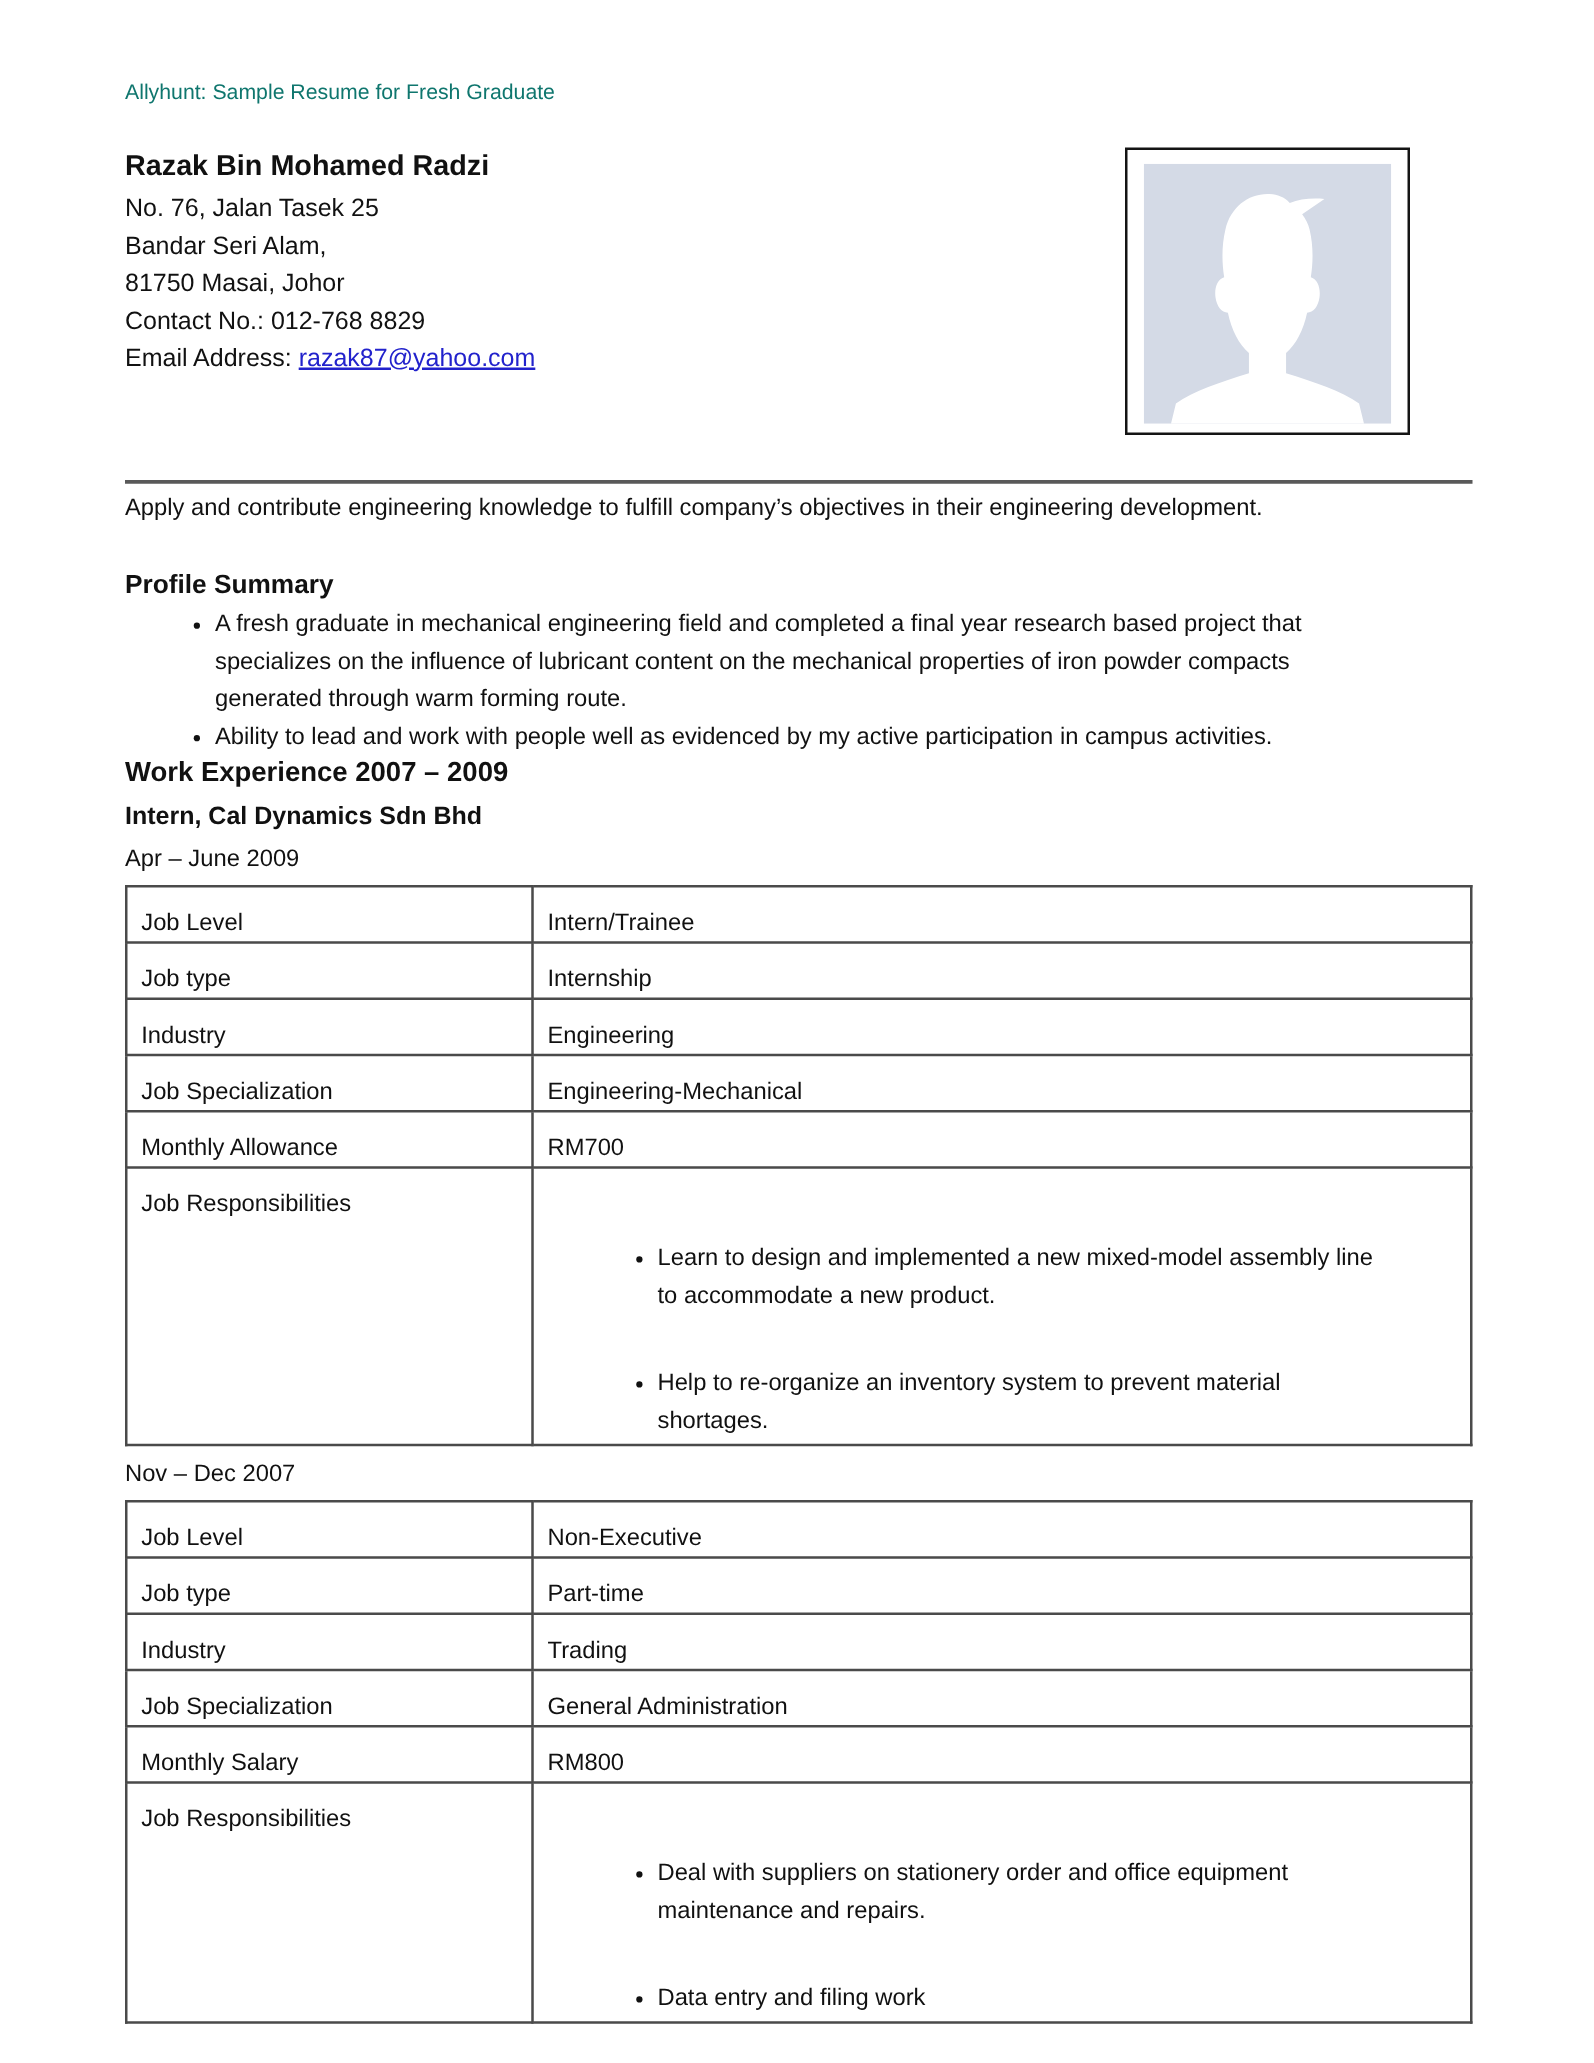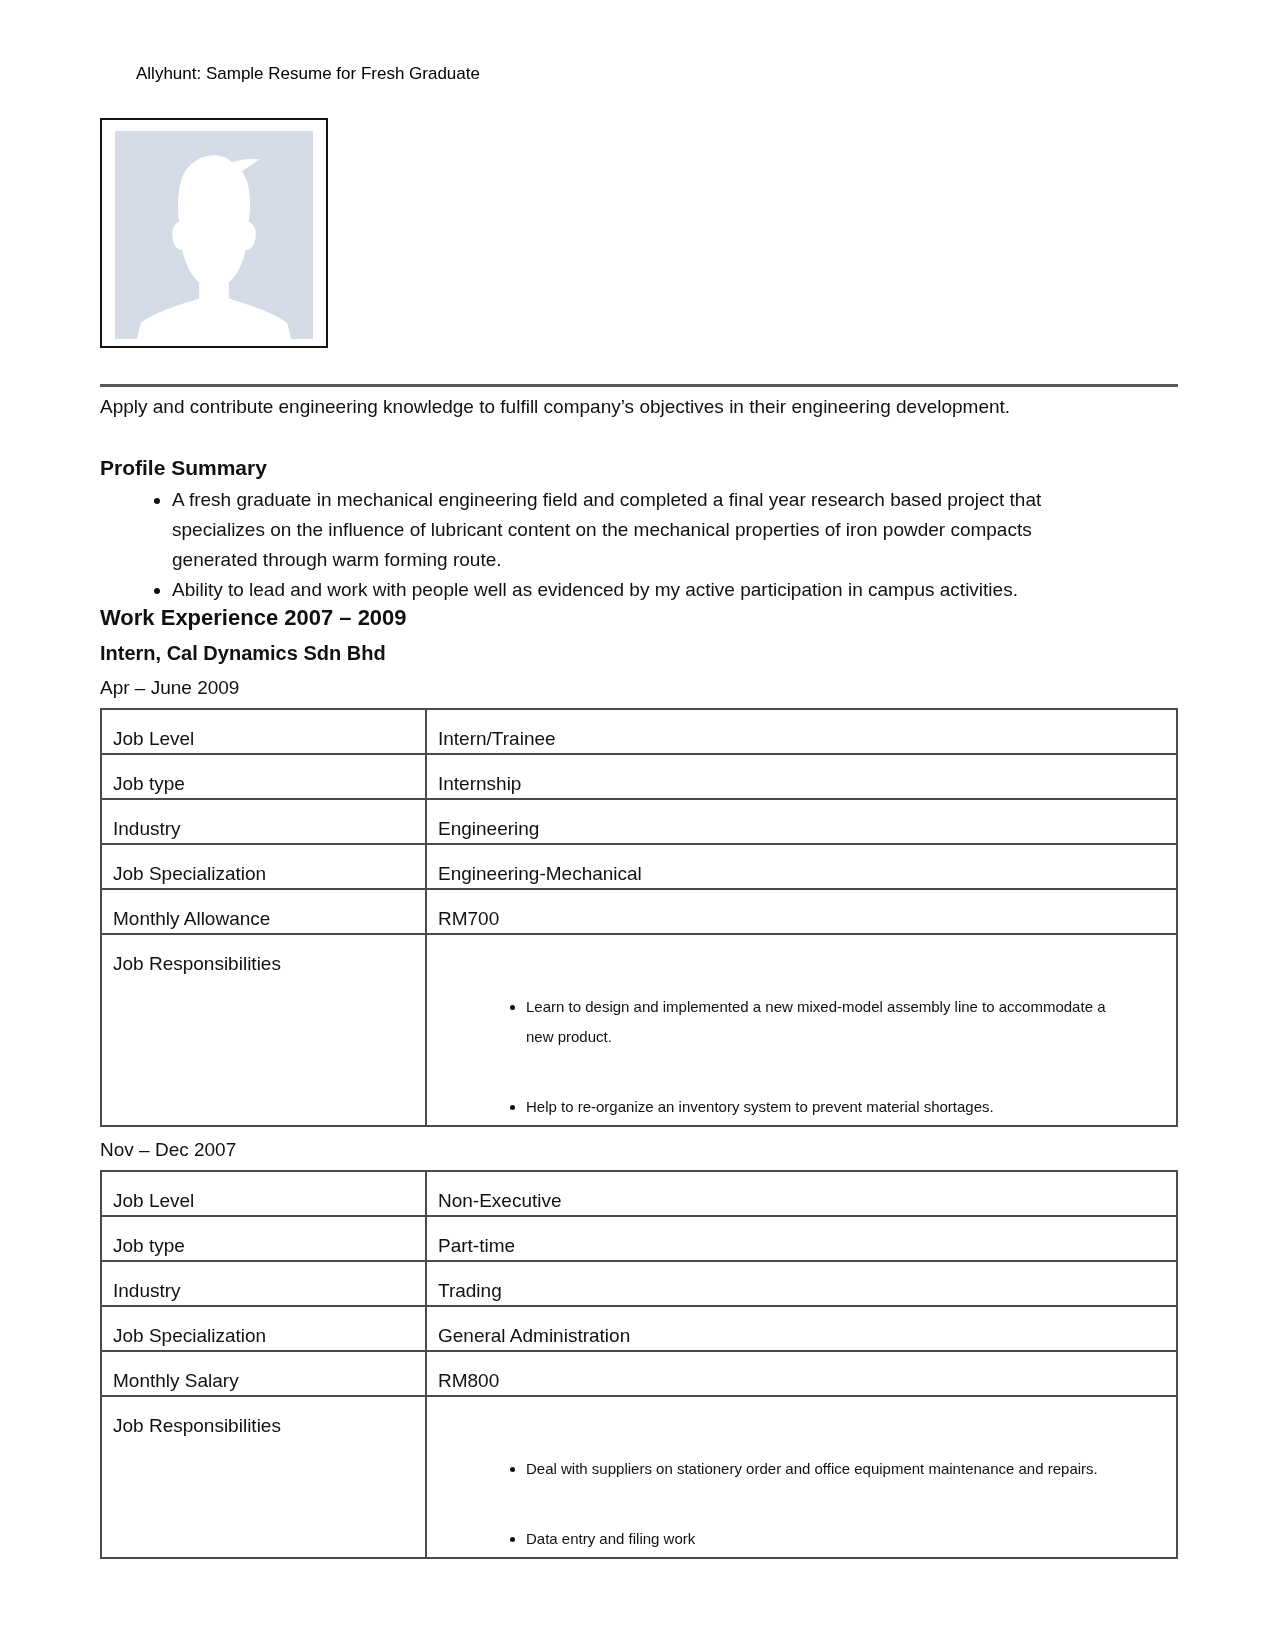--- a/index.html
+++ b/index.html
@@ -9,21 +9,21 @@
     font-family: "Liberation Sans", sans-serif;
     color: #111111;
     overflow: hidden;
   }
   .page {
     width: 1275px; height: 1650px;
     padding: 64px 97px 0 100px;
   }
 
   
-  .doc-note { font-size: 17px; line-height: 20px; color: #000000; margin-left: 36px; }
+  .doc-note { font-size: 17px; line-height: 20px; color: #0f766e; }
   .header-row { display: flex; justify-content: space-between; align-items: flex-start; margin-top: 34px; }
   .identity { flex: 1 1 auto; }
   .candidate-name { font-size: 23px; font-weight: bold; line-height: 28px; margin-bottom: 6px; }
   .contact-line { font-size: 20px; line-height: 30px; }
   a.email-link { color: var(--link-color, #2222cc); text-decoration: underline; }
 
   .photo-frame {
     flex: 0 0 auto;
     width: 228px; height: 230px;
     border: 2px solid #141414;
@@ -59,32 +59,40 @@
     table-layout: fixed;
   }
   table.job-table, table.job-table td { border: 2px solid #4a4a4a; }
   table.job-table td {
     font-size: 19px; line-height: 23px;
     padding: 17px 11px 3px 11px;
     vertical-align: top;
   }
   td.label-cell { width: 325px; }
   ul.resp-list { margin: 3px 0 0 0; padding-left: 88px; }
-  ul.resp-list li { font-size: 15px; line-height: 30px; max-width: 585px; margin-top: 40px; }
+  ul.resp-list li { font-size: 19px; line-height: 30px; max-width: 585px; margin-top: 40px; }
   td.resp-cell-tall { padding-bottom: 52px; }
   td.resp-cell-short { padding-bottom: 18px; }
 </style>
 </head>
 <body>
 
 <div class="page">
 
   <div class="doc-note">Allyhunt: Sample Resume for Fresh Graduate</div>
 
   <div class="header-row">
+    <div class="identity">
+      <div class="candidate-name">Razak Bin Mohamed Radzi</div>
+      <div class="contact-line">No. 76, Jalan Tasek 25</div>
+      <div class="contact-line">Bandar Seri Alam,</div>
+      <div class="contact-line">81750 Masai, Johor</div>
+      <div class="contact-line">Contact No.: 012-768 8829</div>
+      <div class="contact-line"><span>Email Address: </span><a href="#" class="email-link">razak87@yahoo.com</a></div>
+    </div>
 
     <div class="photo-frame">
       <svg viewBox="0 0 200 206" preserveAspectRatio="none">
         <rect x="0" y="0" width="200" height="206" fill="#d4dae6"></rect>
         <path fill="#ffffff" d="M100 24
           C 84 24 70 35 66 52
           C 63 64 63 78 65 90
           C 59 92 57 99 58 106
           C 59 113 63 118 68 118
           C 71 132 77 143 85 150

